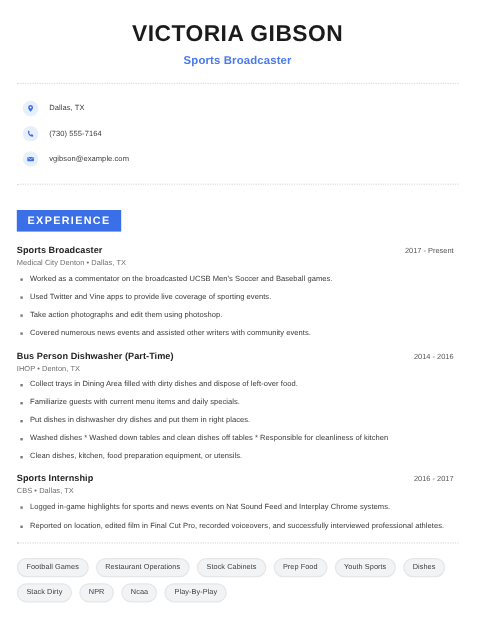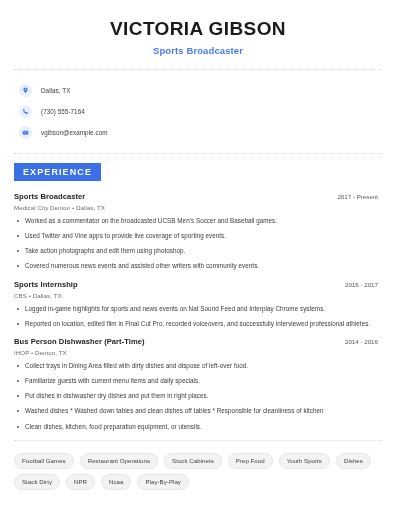--- a/index.html
+++ b/index.html
@@ -140,21 +140,21 @@
   .bullets li::before {
     content: "";
     position: absolute;
     left: 3px;
     top: 3px;
     width: 2px;
     height: 2px;
     background: #7a7a7a;
   }
 
-  .section-gap { margin-top: 7px; }
+  .section-gap { margin-top: 20px; }
 
   
   .skills-wrap {
     margin-top: 12px;
     display: flex;
     flex-wrap: wrap;
     gap: 5px 6px;
   }
 
   .skill-tag {
@@ -224,50 +224,50 @@
         <div class="exp-head">
           <span class="exp-role">Sports Broadcaster</span>
           <span class="exp-dates">2017 - Present</span>
         </div>
         <div class="exp-sub">Medical City Denton • Dallas, TX</div>
         <ul class="bullets">
           <li>Worked as a commentator on the broadcasted UCSB Men's Soccer and Baseball games.</li>
           <li>Used Twitter and Vine apps to provide live coverage of sporting events.</li>
           <li>Take action photographs and edit them using photoshop.</li>
           <li>Covered numerous news events and assisted other writers with community events.</li>
-        </ul>
-      </div>
-
-      <div class="exp-item">
-        <div class="exp-head">
-          <span class="exp-role">Sports Internship</span>
-          <span class="exp-dates">2016 - 2017</span>
-        </div>
-        <div class="exp-sub">CBS • Dallas, TX</div>
-        <ul class="bullets">
-          <li>Logged in-game highlights for sports and news events on Nat Sound Feed and Interplay Chrome systems.</li>
-          <li>Reported on location, edited film in Final Cut Pro, recorded voiceovers, and successfully interviewed professional athletes.</li>
         </ul>
       </div>
 
       <div class="exp-item">
         <div class="exp-head">
           <span class="exp-role">Bus Person Dishwasher (Part-Time)</span>
           <span class="exp-dates">2014 - 2016</span>
         </div>
         <div class="exp-sub">IHOP • Denton, TX</div>
         <ul class="bullets">
           <li>Collect trays in Dining Area filled with dirty dishes and dispose of left-over food.</li>
           <li>Familiarize guests with current menu items and daily specials.</li>
           <li>Put dishes in dishwasher dry dishes and put them in right places.</li>
           <li>Washed dishes * Washed down tables and clean dishes off tables * Responsible for cleanliness of kitchen</li>
           <li>Clean dishes, kitchen, food preparation equipment, or utensils.</li>
         </ul>
       </div>
 
+      <div class="exp-item">
+        <div class="exp-head">
+          <span class="exp-role">Sports Internship</span>
+          <span class="exp-dates">2016 - 2017</span>
+        </div>
+        <div class="exp-sub">CBS • Dallas, TX</div>
+        <ul class="bullets">
+          <li>Logged in-game highlights for sports and news events on Nat Sound Feed and Interplay Chrome systems.</li>
+          <li>Reported on location, edited film in Final Cut Pro, recorded voiceovers, and successfully interviewed professional athletes.</li>
+        </ul>
+      </div>
+
     </div>
   </div>
 
   <div class="divider" style="margin-top:8px;"></div>
 
   <div class="section" style="margin-top:10px;">
 
     <div class="skills-wrap">
       <span class="skill-tag">Football Games</span>
       <span class="skill-tag">Restaurant Operations</span>

